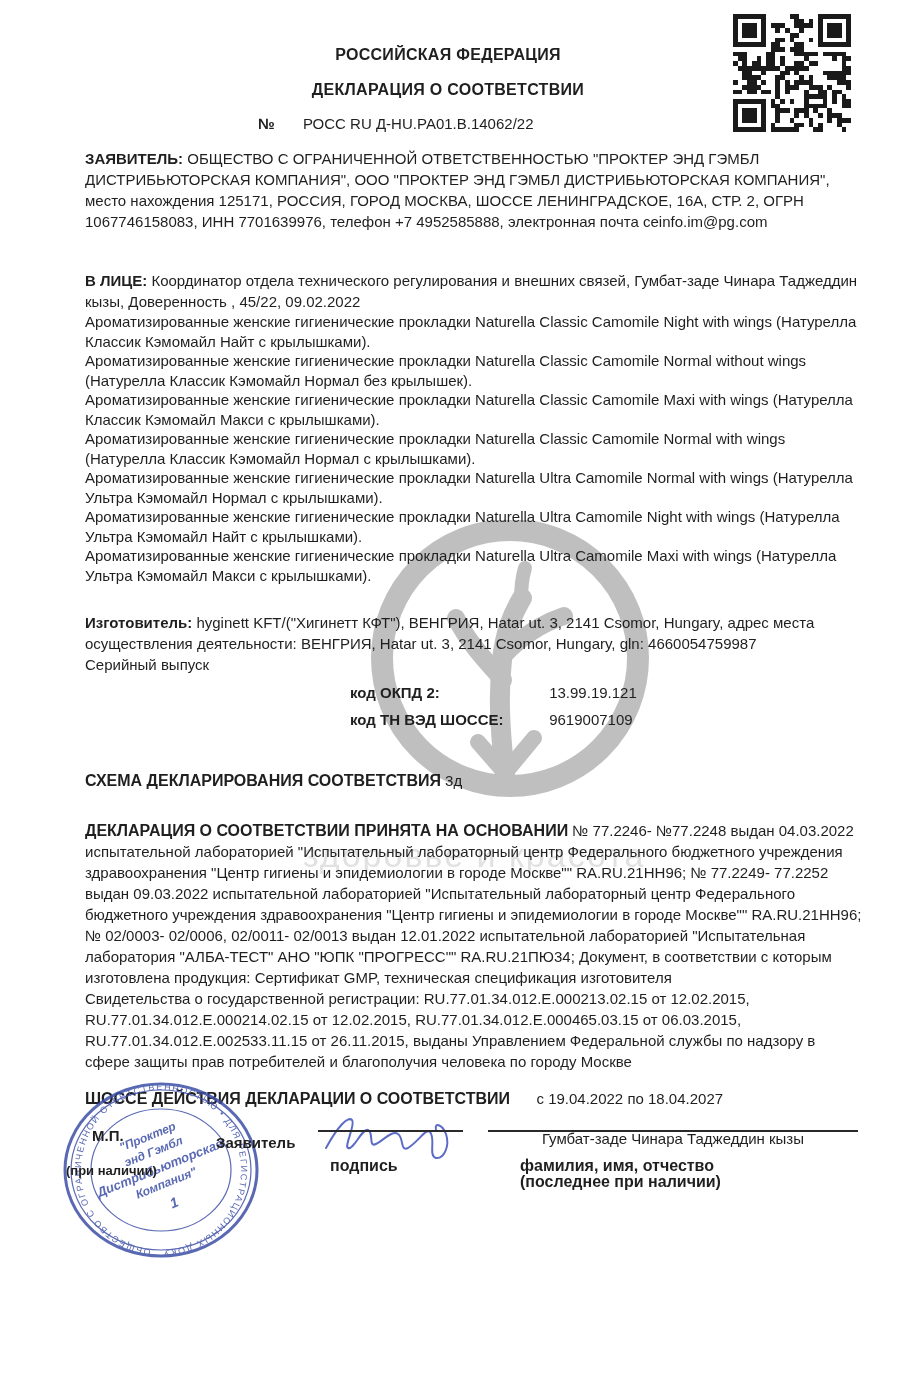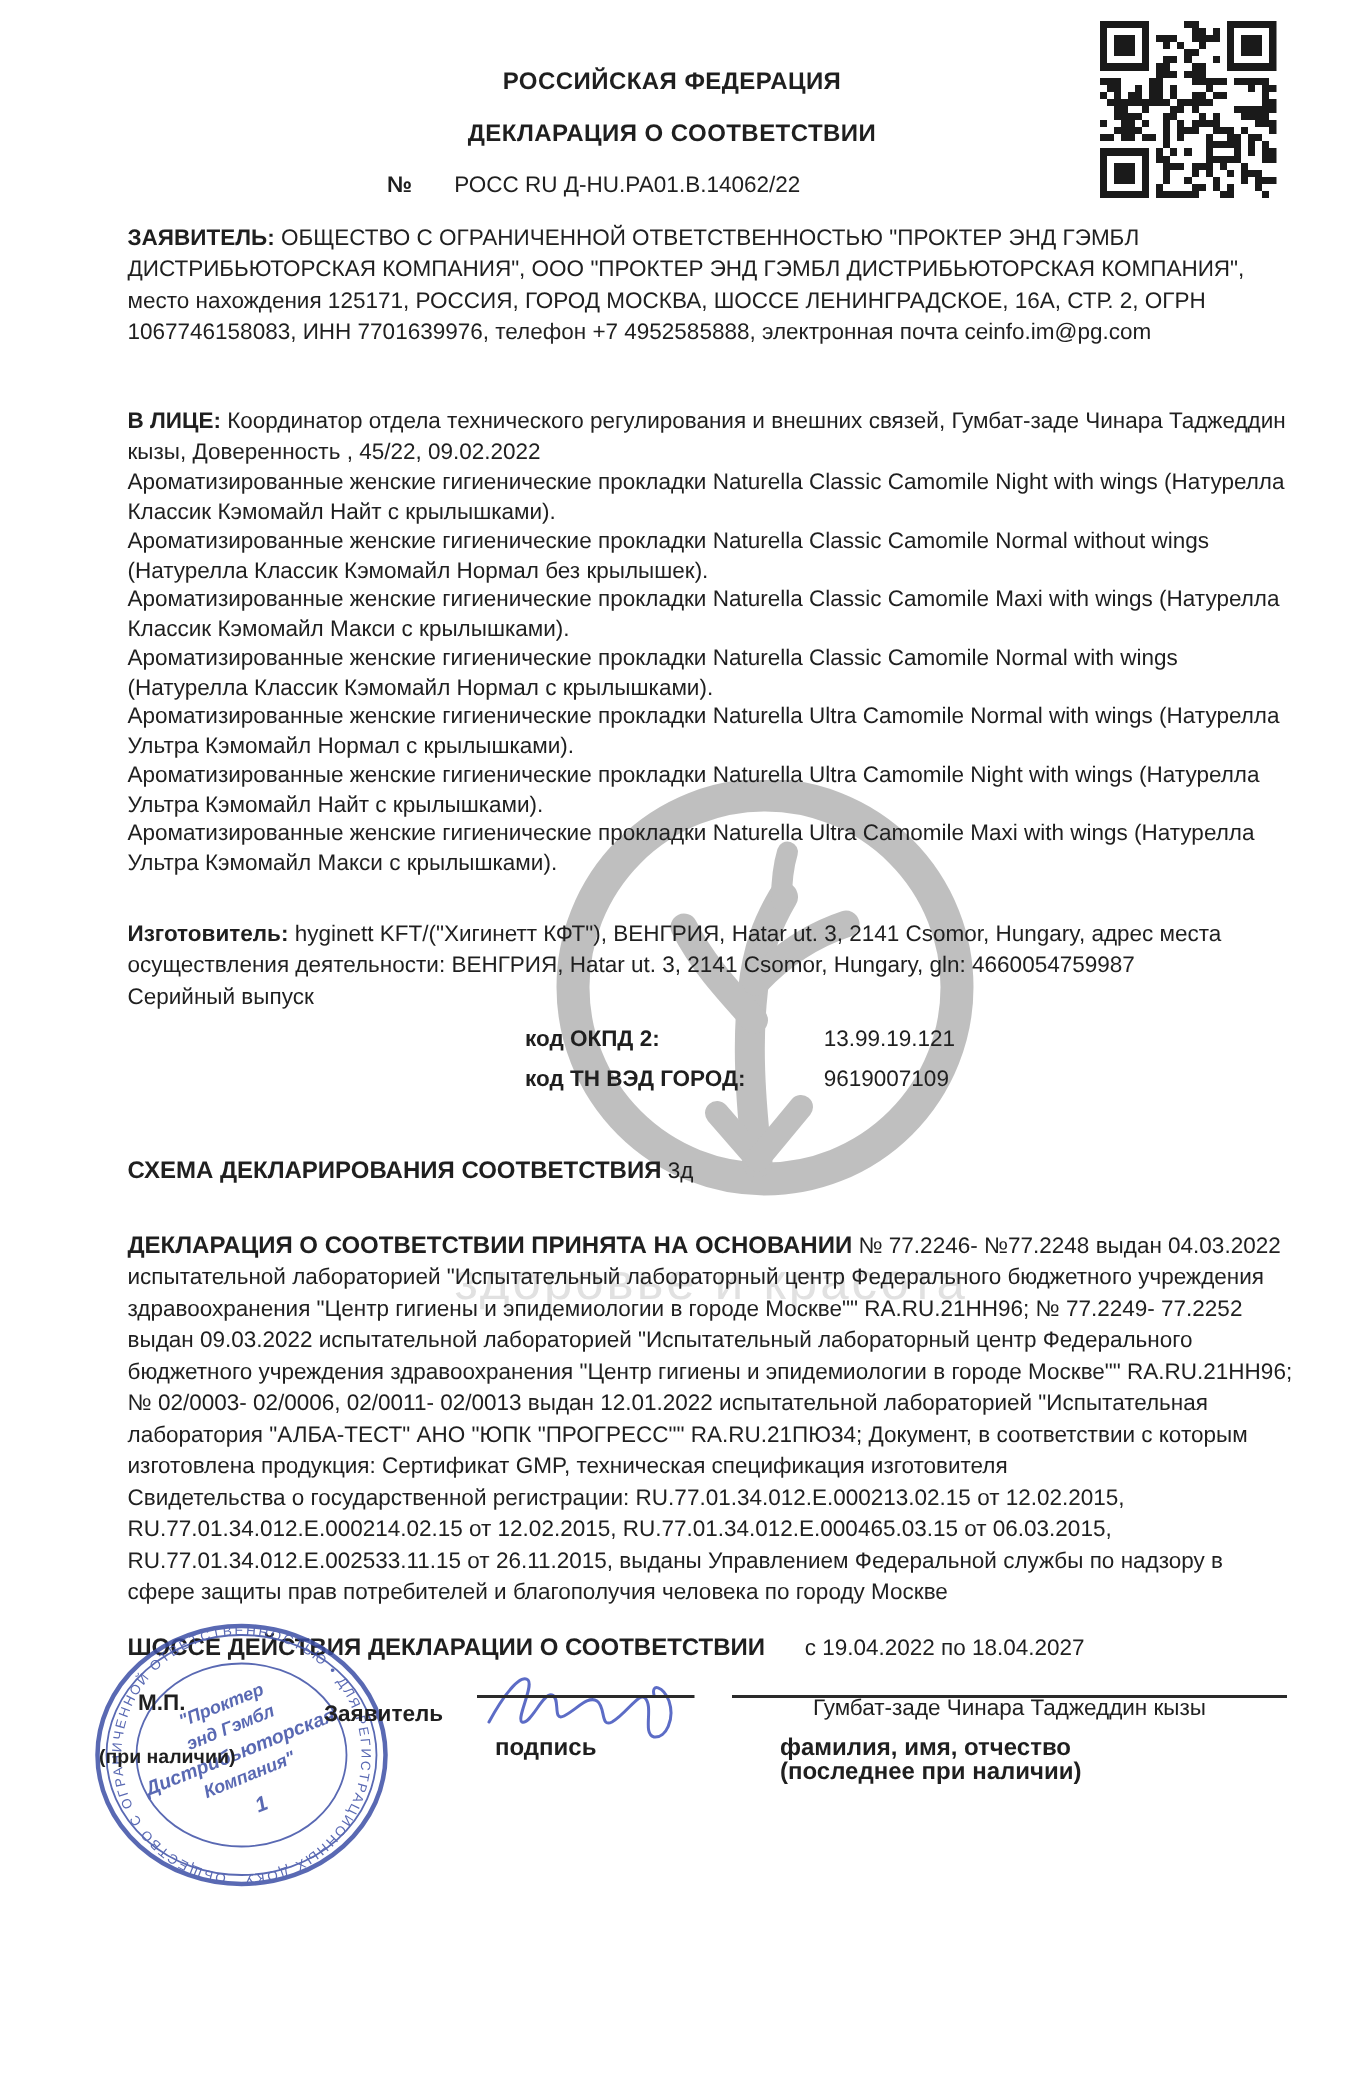--- a/index.html
+++ b/index.html
@@ -296,21 +296,21 @@
     <span class="b">Изготовитель:</span>
     <span>hyginett KFT/("Хигинетт КФТ"), ВЕНГРИЯ, Hatar ut. 3, 2141 Csomor, Hungary, адрес места осуществления деятельности: ВЕНГРИЯ, Hatar ut. 3, 2141 Csomor, Hungary, gln: 4660054759987</span>
     <div>Серийный выпуск</div>
   </div>
 
   <div class="code-row" style="top:684px">
     <span class="lbl">код ОКПД 2:</span>
     <span class="val">13.99.19.121</span>
   </div>
   <div class="code-row" style="top:711px">
-    <span class="lbl">код ТН ВЭД ГОРОД:</span>
+    <span class="lbl">код ТН ВЭД ШОССЕ:</span>
     <span class="val">9619007109</span>
   </div>
 
 
   <div class="para" style="top:770px">
     <span class="b" style="font-size:16px">СХЕМА ДЕКЛАРИРОВАНИЯ СООТВЕТСТВИЯ</span>
     <span>3д</span>
   </div>
 
   <div class="para" style="top:820px">

